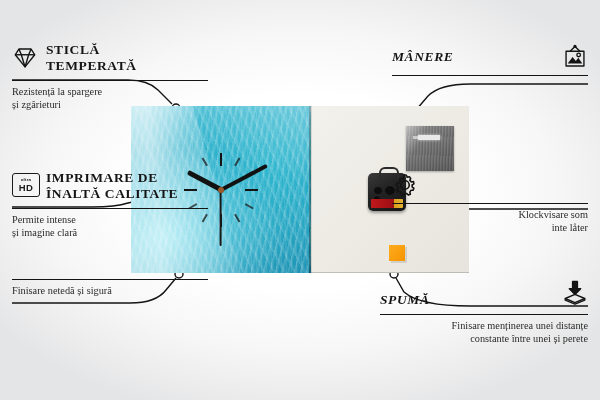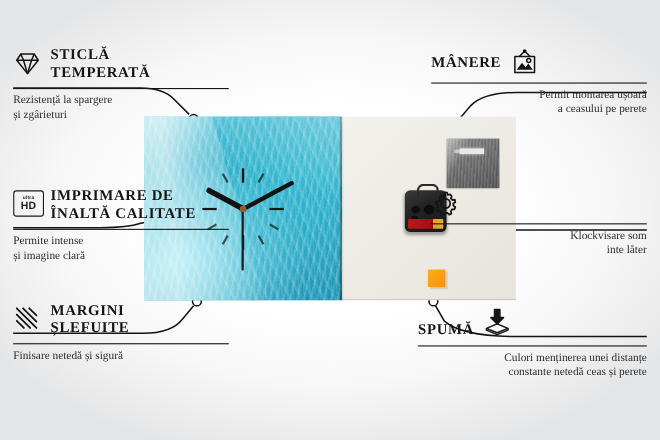--- a/index.html
+++ b/index.html
@@ -93,21 +93,21 @@
     font-family:"Liberation Serif", serif;
     font-size:13.5px;font-weight:700;letter-spacing:.6px;color:#151515;
     line-height:1.22;text-transform:uppercase;
   }
   .callout .rule{height:0;border-top:1.4px solid #141414;margin-top:5px;}
   .callout .sub{
     font-family:"Liberation Serif", serif;
     font-size:10.3px;color:#2b2b2b;line-height:1.3;margin-top:4px;
   }
   .callout.left .head{justify-content:flex-start;}
-  .callout.right .head{justify-content:flex-start;}
+  .callout.right .head{justify-content:space-between;font-style:italic;}
   .callout.right .title{text-align:right;}
   .callout.right .sub{text-align:right;}
   .ico{width:20px;height:26px;flex:0 0 26px;display:block;}
   .ico svg{display:block;width:26px;height:26px;}
 
   .hd-badge{
     width:26px;height:22px;border:1.6px solid #1a1a1a;border-radius:3px;
     display:flex;flex-direction:column;align-items:center;justify-content:center;line-height:1;
   }
   .hd-badge .u{font-family:"Liberation Sans",sans-serif;font-size:4.4px;font-weight:700;letter-spacing:.2px;color:#1a1a1a;}
@@ -249,37 +249,20 @@
       </span>
     </div>
     <div class="rule"></div>
     <div class="sub">
       <span>Permite intense</span><br>
       <span>și imagine clară</span>
     </div>
   </div>
 
   <div class="callout left" style="left:12px;top:274px;">
-    <div class="head">
-      <span class="ico">
-        <svg viewBox="0 0 32 32">
-            <g stroke="#141414" stroke-width="2" stroke-linecap="round">
-          <path d="M4 4 L26 26"></path>
-              <path d="M11 4 L26 19"></path>
-              <path d="M18 4 L26 12"></path>
-              <path d="M4 11 L19 26"></path>
-              <path d="M4 18 L12 26"></path>
-        </g>
-          </svg>
-      </span>
-      <span class="title">
-        <span>MARGINI</span><br>
-        <span>ȘLEFUITE</span>
-      </span>
-    </div>
     <div class="rule"></div>
     <div class="sub">
       <span>Finisare netedă și sigură</span>
     </div>
   </div>
 
   <div class="callout right" style="left:392px;top:44px;">
     <div class="head">
       <span class="title">
         <span>MÂNERE</span><br>
@@ -290,24 +273,20 @@
           <path d="M16 3 L10 9 M16 3 L22 9"></path>
               <circle cx="16" cy="3" r="1.2" fill="#141414"></circle>
           <rect x="5" y="9" width="22" height="18"></rect>
           <path d="M7 24 L13 16 L17 21 L20 17 L25 24 Z" fill="#141414" stroke="none"></path>
           <circle cx="20.5" cy="13.5" r="2.2"></circle>
         </g>
           </svg>
       </span>
     </div>
     <div class="rule"></div>
-    <div class="sub">
-      <span>Permit montarea ușoară</span><br>
-      <span>a ceasului pe perete</span>
-    </div>
   </div>
 
   <div class="callout right" style="left:392px;top:172px;">
     <div class="head">
       <span class="ico">
         <svg viewBox="0 0 32 32">
             <g fill="none" stroke="#141414" stroke-width="2" stroke-linejoin="round">
           <path d="M16 4.5 L18.6 5 L19.6 7.6 L22.3 7 L24 9.1 L22.9 11.6 L24.9 13.6 L27.5 13 L28 15.9 L25.7 17.3 L25.9 20 L28 21.4 L27 24 L24.3 24 L22.9 26.3 L23.6 28.9 L21 30 L19.1 28 L16.4 28.2 L15 30.4 L12.3 29.4 L12.2 26.7 L9.9 25.3 L7.3 26 L6.2 23.4 L8.2 21.5 L8 18.8 L5.8 17.4 L6.8 14.8 L9.5 14.7 L10.9 12.4 L10.2 9.8 L12.8 8.7 L14.7 10.7 Z" transform="translate(-0.5,-1) scale(0.98)"></path>
           <circle cx="16" cy="16" r="5.2"></circle>
         </g>
@@ -332,18 +311,18 @@
             <g fill="none" stroke="#141414" stroke-width="1.7" stroke-linejoin="round">
           <path d="M13 3 L19 3 L19 12 L23 12 L16 19 L9 12 L13 12 Z" fill="#141414"></path>
           <path d="M16 19 L28 24 L16 29 L4 24 Z"></path>
           <path d="M4 24 L4 26 L16 31 L28 26 L28 24"></path>
         </g>
           </svg>
       </span>
     </div>
     <div class="rule"></div>
     <div class="sub">
-      <span>Culori menținerea unei distanțe</span><br>
-      <span>constante netedă ceas și perete</span>
+      <span>Finisare menținerea unei distanțe</span><br>
+      <span>constante între unei și perete</span>
     </div>
   </div>
 
 </div>
 
 </body></html>

